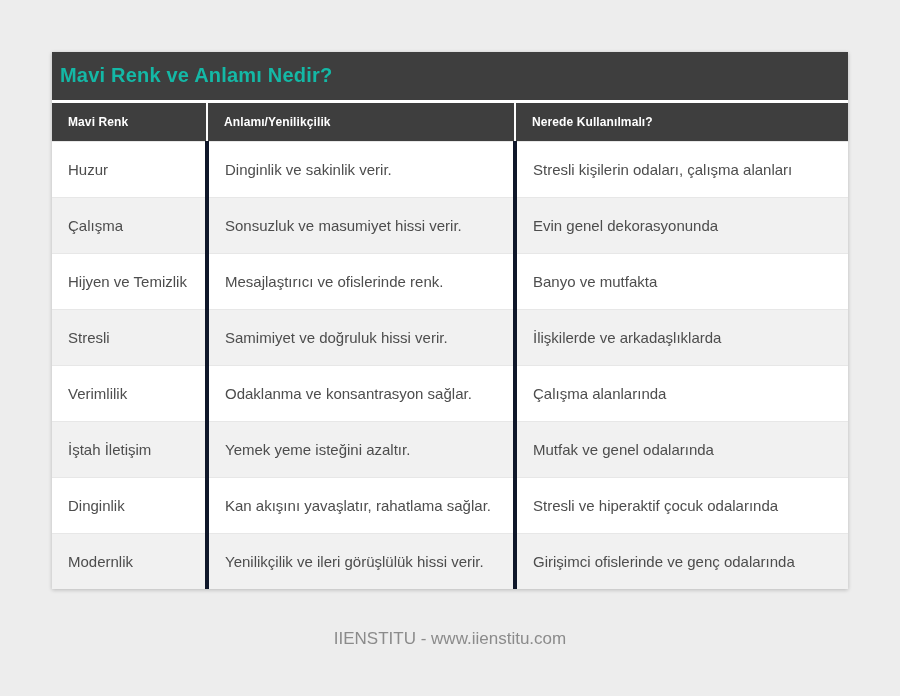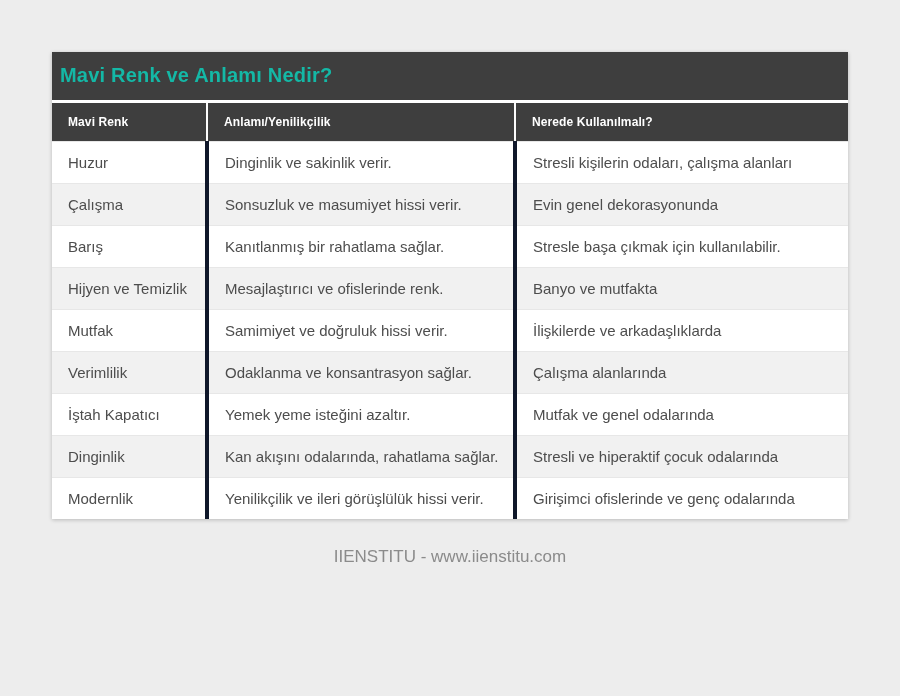--- a/index.html
+++ b/index.html
@@ -47,33 +47,33 @@
     text-align: left;
     padding: 12px 16px;
     letter-spacing: 0.1px;
   }
   thead th + th {
     border-left: 2px solid #fdfdfd;
   }
   tbody td {
     font-size: 15px;
     color: #4d4d4d;
-    padding: 12px 16px;
+    padding: 19px 16px;
     border-top: 1px solid #e7e7e7;
     overflow: hidden;
     white-space: nowrap;
   }
   tbody td + td {
     border-left: 4px solid #0f172a;
   }
   tbody tr:nth-child(odd)  { background: #ffffff; }
   tbody tr:nth-child(even) { background: #f1f1f1; }
   .footer {
     width: 796px;
-    margin: 28px auto 0 auto;
+    margin: 40px auto 0 auto;
     text-align: center;
     color: #8b8b8b;
     font-size: 17px;
   }
 </style>
 </head>
 <body>
 
 <div class="page">
   <div class="card">
@@ -96,47 +96,42 @@
             <td>Huzur</td>
             <td>Dinginlik ve sakinlik verir.</td>
             <td>Stresli kişilerin odaları, çalışma alanları</td>
           </tr>
           <tr>
             <td>Çalışma</td>
             <td>Sonsuzluk ve masumiyet hissi verir.</td>
             <td>Evin genel dekorasyonunda</td>
           </tr>
           <tr>
-            <td>Barış</td>
-            <td>Kanıtlanmış bir rahatlama sağlar.</td>
-            <td>Stresle başa çıkmak için kullanılabilir.</td>
-          </tr>
-          <tr>
             <td>Hijyen ve Temizlik</td>
             <td>Mesajlaştırıcı ve ofislerinde renk.</td>
             <td>Banyo ve mutfakta</td>
           </tr>
           <tr>
-            <td>Mutfak</td>
+            <td>Stresli</td>
             <td>Samimiyet ve doğruluk hissi verir.</td>
             <td>İlişkilerde ve arkadaşlıklarda</td>
           </tr>
           <tr>
             <td>Verimlilik</td>
             <td>Odaklanma ve konsantrasyon sağlar.</td>
             <td>Çalışma alanlarında</td>
           </tr>
           <tr>
-            <td>İştah Kapatıcı</td>
+            <td>İştah İletişim</td>
             <td>Yemek yeme isteğini azaltır.</td>
             <td>Mutfak ve genel odalarında</td>
           </tr>
           <tr>
             <td>Dinginlik</td>
-            <td>Kan akışını odalarında, rahatlama sağlar.</td>
+            <td>Kan akışını yavaşlatır, rahatlama sağlar.</td>
             <td>Stresli ve hiperaktif çocuk odalarında</td>
           </tr>
           <tr>
             <td>Modernlik</td>
             <td>Yenilikçilik ve ileri görüşlülük hissi verir.</td>
             <td>Girişimci ofislerinde ve genç odalarında</td>
           </tr>
         </tbody>
     </table>
   </div>

